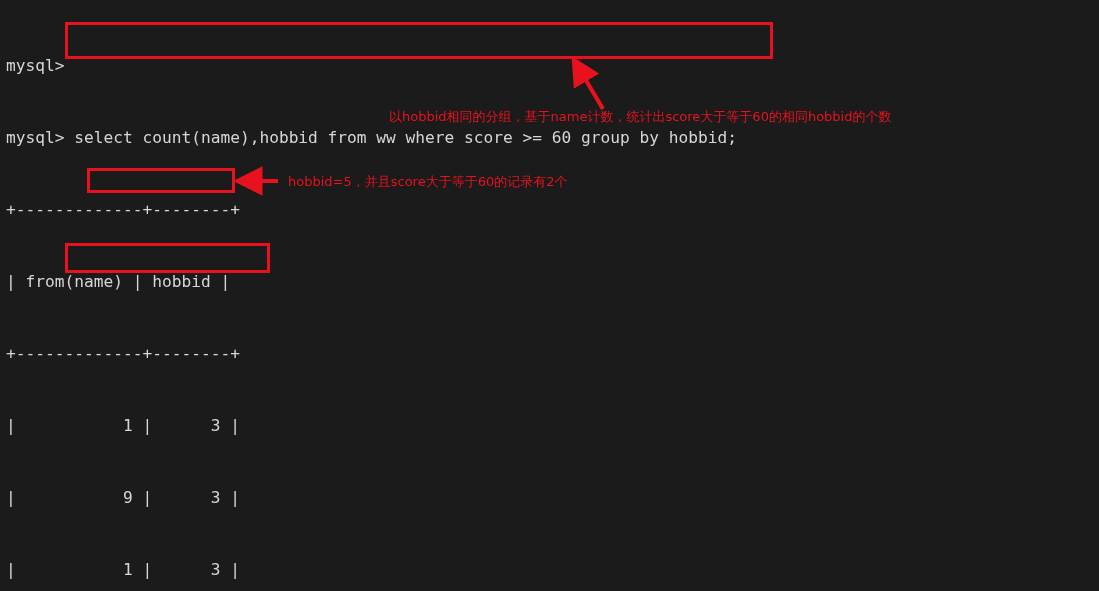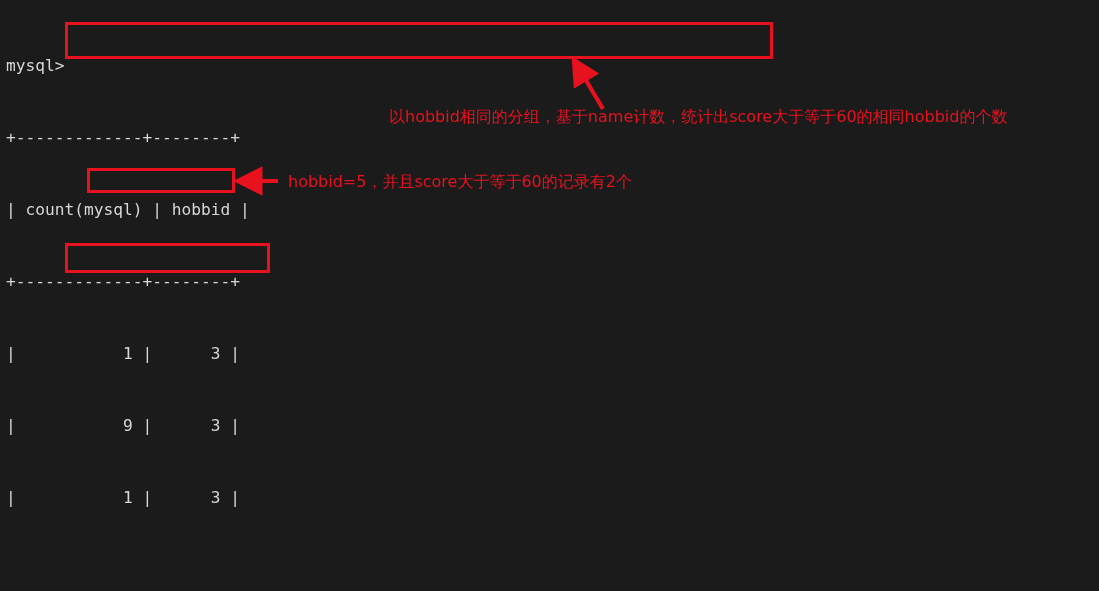--- a/index.html
+++ b/index.html
@@ -39,41 +39,42 @@
     position: absolute;
     border: 3px solid #e8121f;
     box-sizing: border-box;
     z-index: 5;
     pointer-events: none;
   }
   .anno-text {
     position: absolute;
     color: #e8121f;
     font-family: "DejaVu Sans", "Liberation Sans", sans-serif;
-    font-size: 16px;
+    font-size: 13px;
     line-height: 20px;
     white-space: pre;
     z-index: 6;
   }
   .anno-arrow {
     position: absolute;
     z-index: 6;
     overflow: visible;
     pointer-events: none;
   }
 </style>
 </head>
 <body>
 
 <div id="screen">
 
   <div id="term">
     <div class="line">mysql&gt;</div>
+    <div class="line">mysql&gt; select count(name),hobbid from ww where score &gt;= 60 group by hobbid;</div>
     <div class="line">+-------------+--------+</div>
-    <div class="line">| count(mysql) | hobbid |</div>
+    <div class="line">| from(name) | hobbid |</div>
     <div class="line">+-------------+--------+</div>
     <div class="line">|           1 |      3 |</div>
     <div class="line">|           9 |      3 |</div>
     <div class="line">|           1 |      3 |</div>
     
     
     
     
     
     

